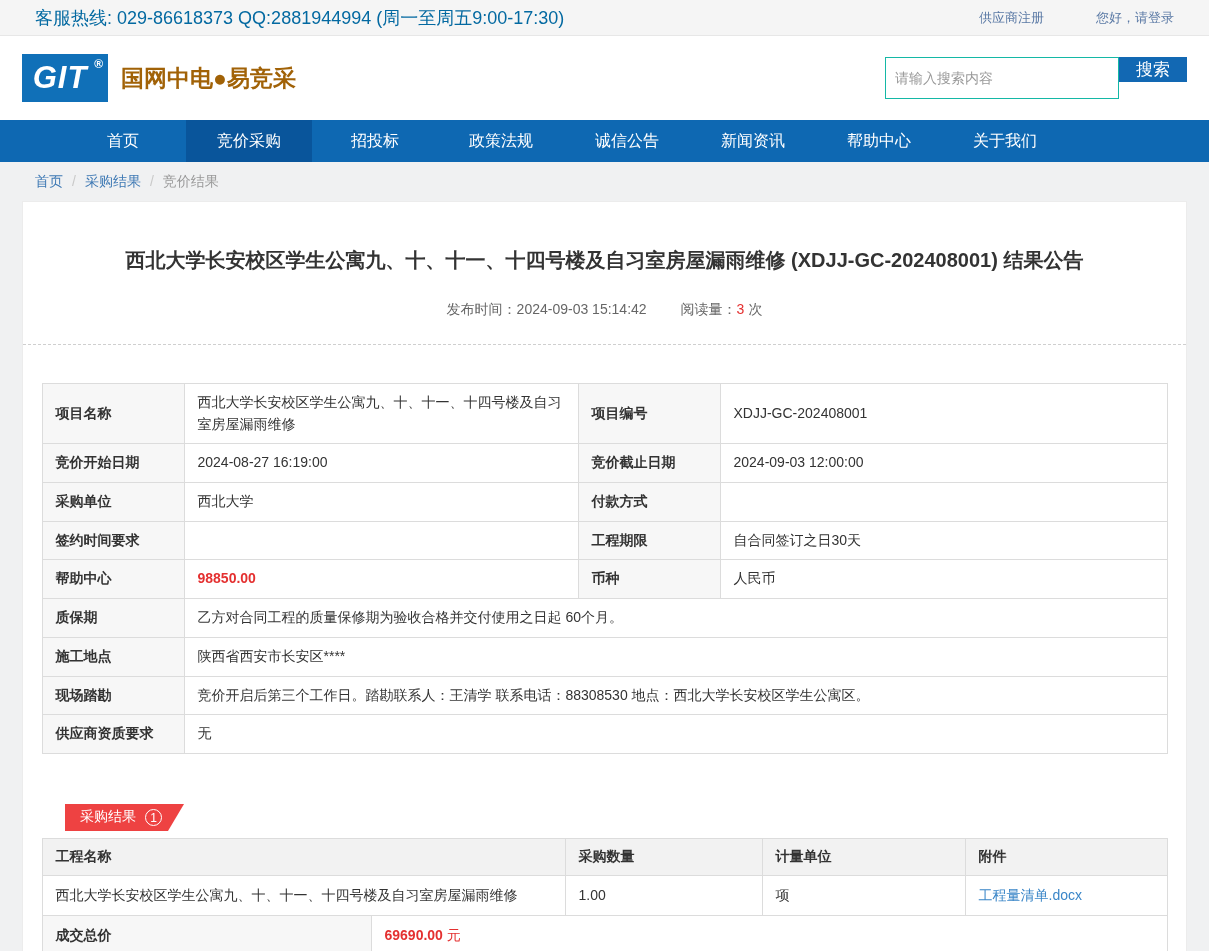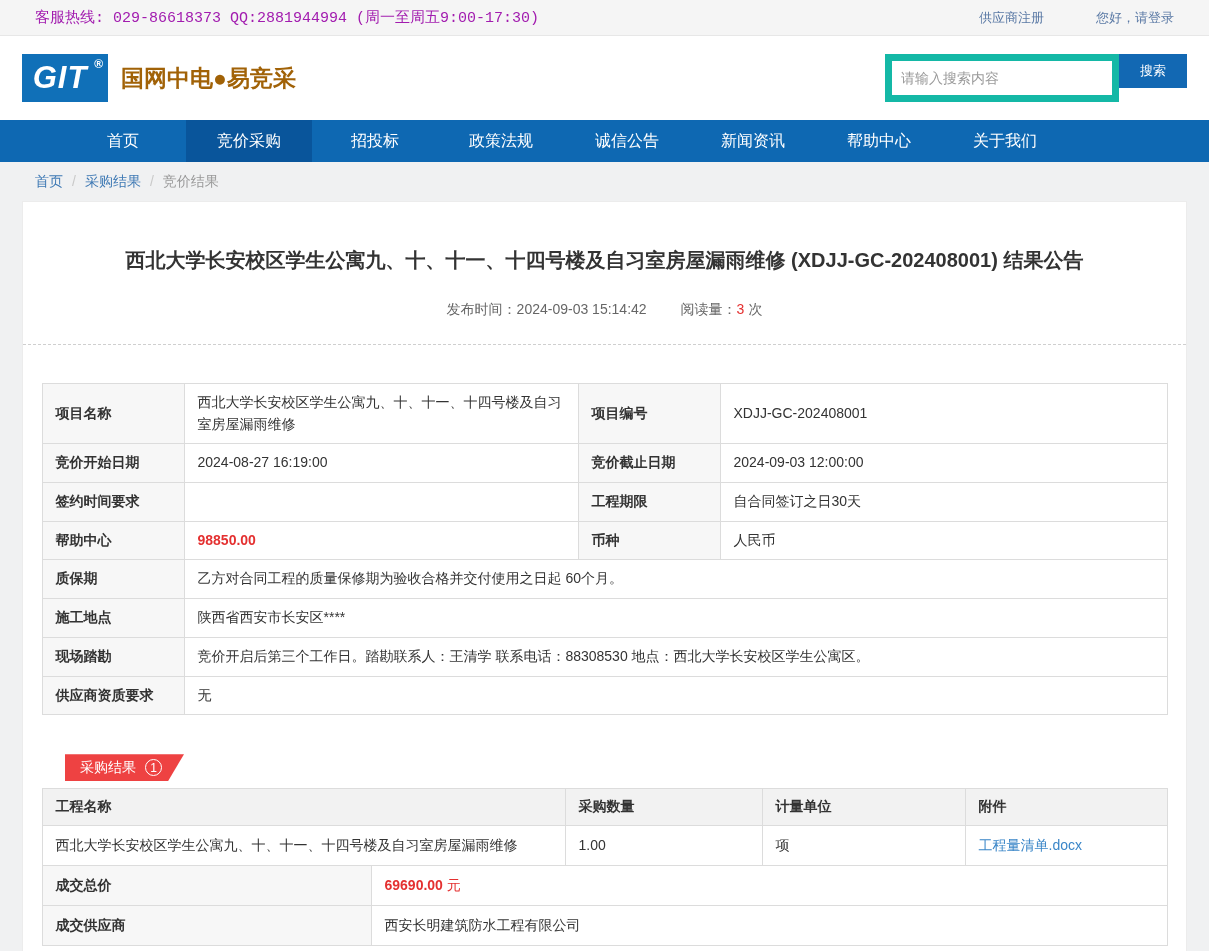--- a/index.html
+++ b/index.html
@@ -14,34 +14,34 @@
   body{
     width:1209px;min-height:951px;background:#f0f1f2;
     font-family:"Liberation Sans","DejaVu Sans",sans-serif;
     color:#333;font-size:14px;
   }
   a{text-decoration:none;}
 
   
   .topbar{height:36px;background:#f5f5f5;border-bottom:1px solid #e7e7e7;
     display:flex;align-items:center;justify-content:space-between;padding:0 35px;}
-  .topbar-left{font-size:15px;color:#a21caf;font-family:Liberation Mono, monospace;}
+  .topbar-left{font-size:18px;color:#0369a1;}
   .topbar-right a{color:#5a79a5;font-size:13px;margin-left:48px;}
 
   
   .header{background:#fff;height:84px;display:flex;align-items:center;padding:0 22px;}
   .logo-box{width:86px;height:48px;background:#1070b8;color:#fff;position:relative;
     display:flex;align-items:center;justify-content:center;cursor:pointer;}
   .logo-text{font-style:italic;font-weight:bold;font-size:31px;letter-spacing:1px;padding-right:10px;}
   .logo-reg{position:absolute;top:3px;right:5px;font-size:12px;font-style:normal;font-weight:bold;}
   .site-name{font-size:23px;font-weight:bold;color:#a16207;margin-left:13px;}
   .search-wrap{margin-left:auto;display:flex;align-items:stretch;}
-  .search-input{width:234px;height:48px;border:7px solid #14b8a6;padding:0 9px;font-size:14px;color:#c2410c;outline:none;}
+  .search-input{width:234px;height:42px;border:1px solid #14b8a6;padding:0 9px;font-size:14px;color:#c2410c;outline:none;}
   .search-input::placeholder{color:#9a9a9a;}
-  .search-btn{width:68px;height:34px;background:#1268b3;color:#fff;border:none;font-size:13px;cursor:pointer;}
+  .search-btn{width:68px;height:25px;background:#1268b3;color:#fff;border:none;font-size:17px;cursor:pointer;}
 
   
   .nav{background:var(--accent);height:42px;display:flex;padding-left:60px;}
   .nav-item{width:126px;text-align:center;line-height:42px;color:#fff;font-size:16px;display:block;cursor:pointer;}
   .nav-item.active{background:var(--nav-active);}
 
   
   .breadcrumb{padding:11px 35px 10px;font-size:14px;color:#999;}
   .breadcrumb a{color:var(--link-blue);}
   .crumb-sep{margin:0 9px;color:#c9c9c9;}
@@ -49,21 +49,21 @@
   
   .card{margin:0 22px;background:#fff;border:1px solid #ececec;min-height:745px;padding-bottom:40px;}
   .article-title{text-align:center;font-size:20px;font-weight:bold;color:#333;padding:44px 56px 0;line-height:1.4;}
   .article-meta{text-align:center;color:#666;font-size:14px;padding:27px 0 25px;}
   .article-meta .views-count{color:#e43030;margin-right:4px;}
   .meta-gap{display:inline-block;width:34px;}
   .dashed-divider{border-bottom:1px dashed #cfcfcf;height:0;}
 
   
   table{border-collapse:collapse;}
-  .details-table{width:1125px;margin:38px auto 5px;font-size:14px;table-layout:fixed;}
+  .details-table{width:1125px;margin:38px auto 16px;font-size:14px;table-layout:fixed;}
   .details-table td{border:1px solid #dcdcdc;padding:8px 13px;line-height:1.55;vertical-align:middle;min-height:18px;}
   td.lbl{background:#f7f7f7;font-weight:bold;color:#333;}
   .red{color:var(--price-red);}
   .bold{font-weight:bold;}
 
   
   .badge{display:inline-flex;align-items:center;margin:34px 0 0 42px;height:27px;
     background:var(--badge-red);color:#fff;font-size:14px;padding:0 22px 0 15px;
     clip-path:polygon(0 0,100% 0,calc(100% - 16px) 100%,0 100%);}
   .badge-count{display:inline-block;width:17px;height:17px;line-height:16px;border:1px solid #fff;
@@ -140,20 +140,26 @@
       <td class="lbl">项目编号</td>
       <td>XDJJ-GC-202408001</td>
     </tr>
     <tr>
       <td class="lbl">竞价开始日期</td>
       <td>2024-08-27 16:19:00</td>
       <td class="lbl">竞价截止日期</td>
       <td>2024-09-03 12:00:00</td>
     </tr>
     <tr>
+      <td class="lbl">采购单位</td>
+      <td>西北大学</td>
+      <td class="lbl">付款方式</td>
+      <td></td>
+    </tr>
+    <tr>
       <td class="lbl">签约时间要求</td>
       <td></td>
       <td class="lbl">工程期限</td>
       <td>自合同签订之日30天</td>
     </tr>
     <tr>
       <td class="lbl">帮助中心</td>
       <td class="red bold">98850.00</td>
       <td class="lbl">币种</td>
       <td>人民币</td>

